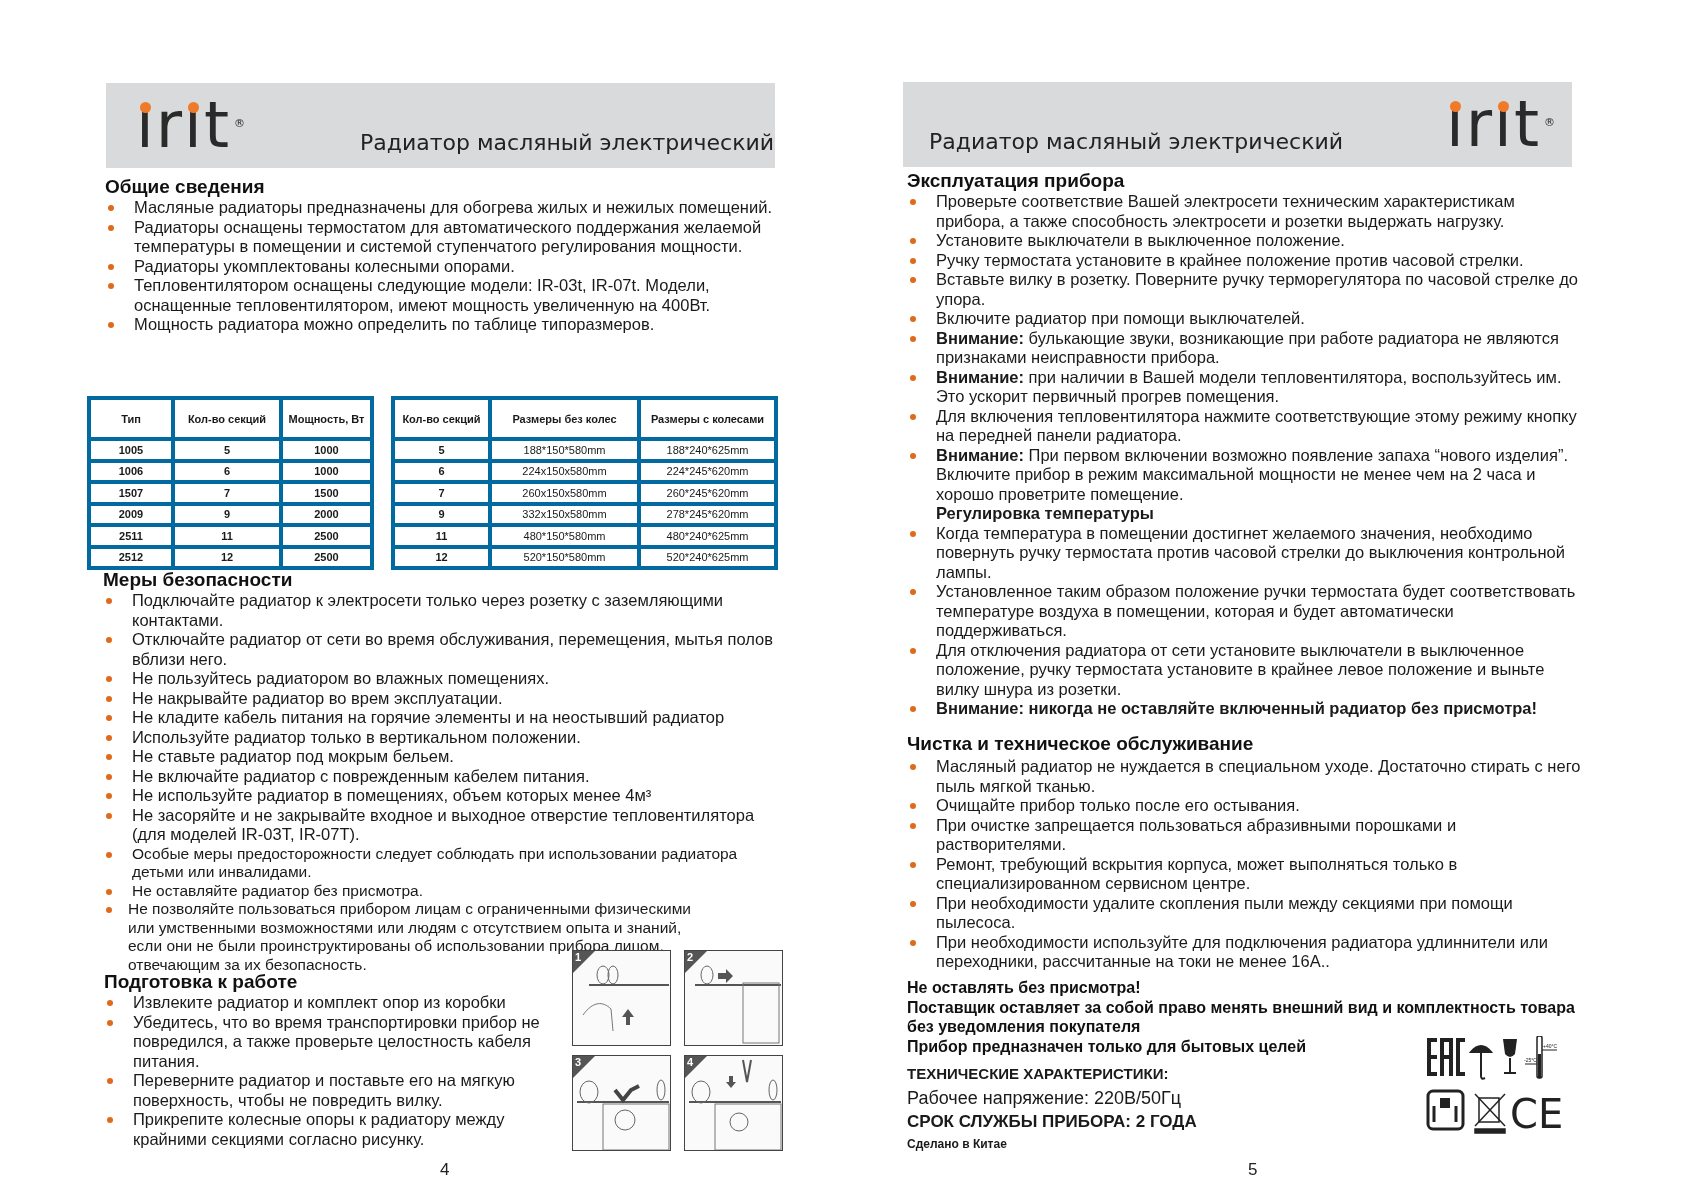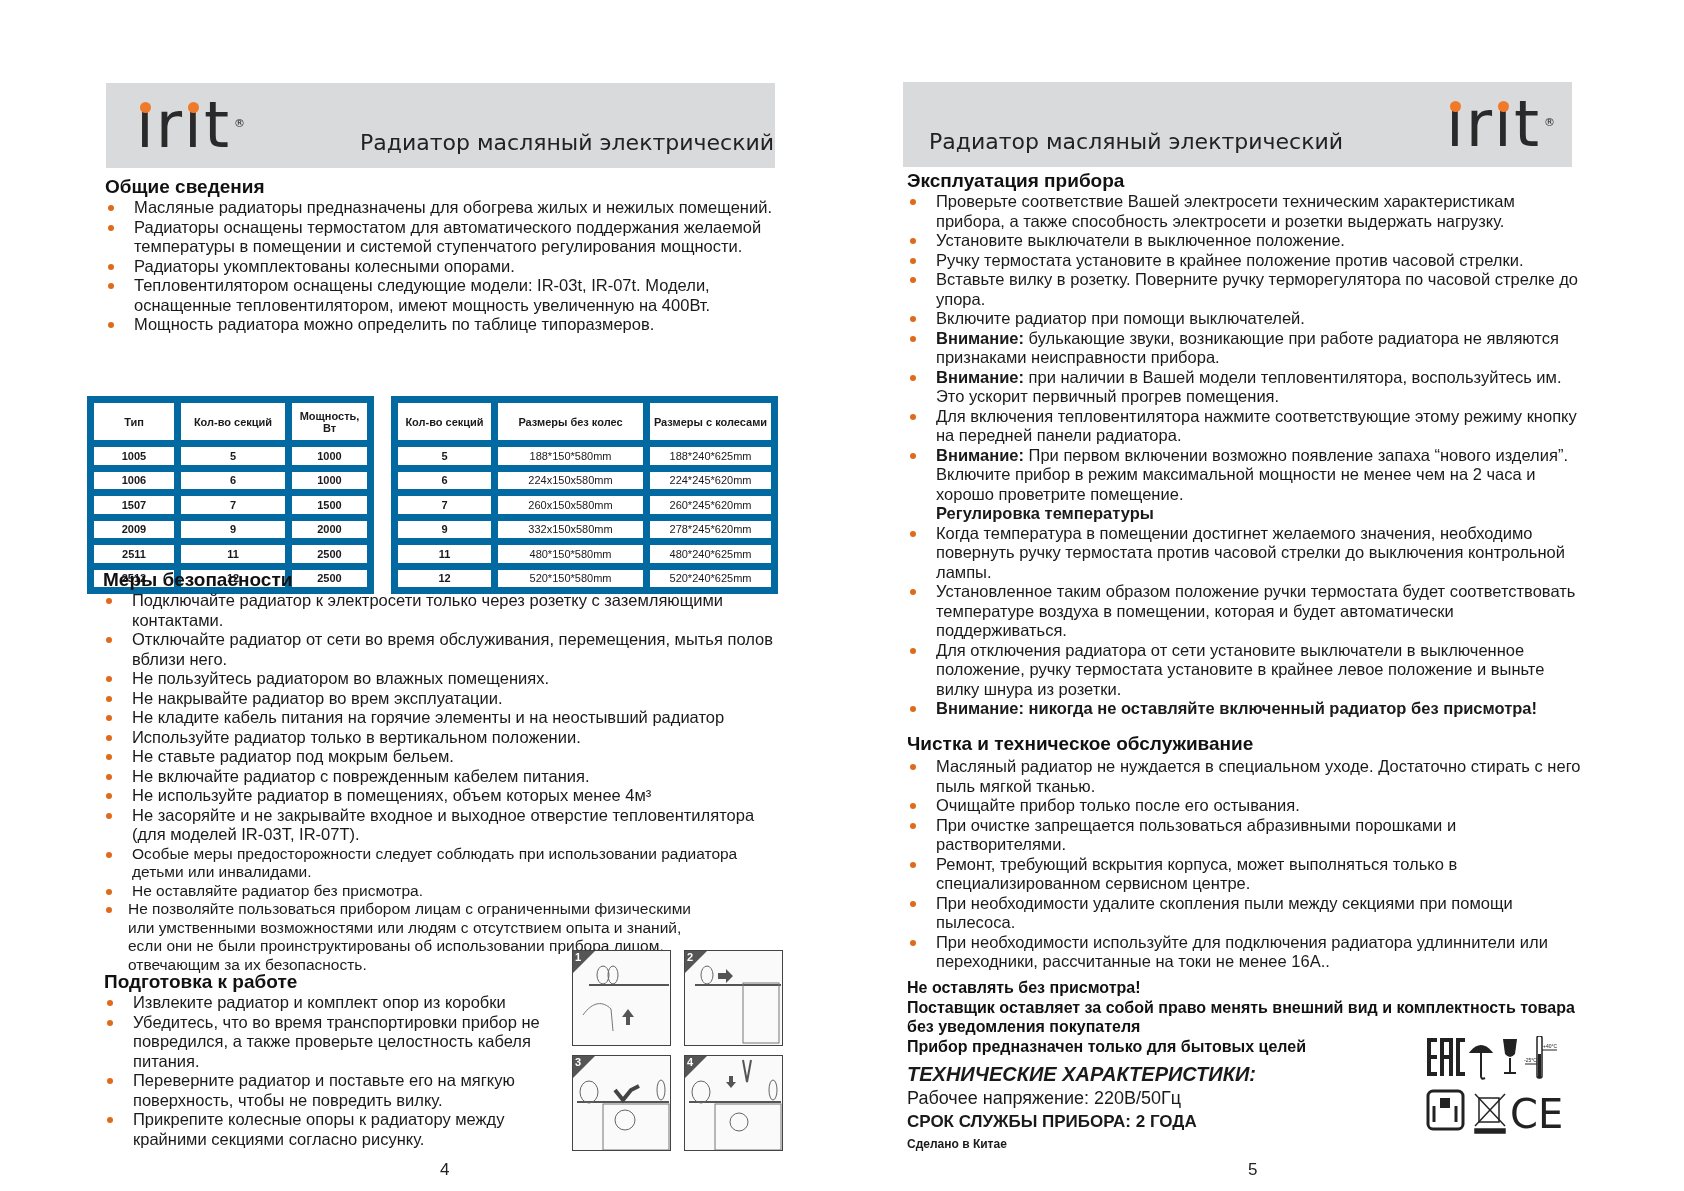--- a/index.html
+++ b/index.html
@@ -14,24 +14,24 @@
   .section { position:absolute; }
   h2 { margin:0; font-size:19px; font-weight:bold; line-height:22px; color:#111; }
   ul { list-style:none; margin:0; padding:0; }
   li { position:relative; padding-left:29px; font-size:16.5px; line-height:19.5px; color:#1a1a1a; }
   li::before { content:""; position:absolute; left:3px; top:7px; width:6px; height:6px; border-radius:50%; background:#e06a1a; }
   li.small { font-size:15.5px; line-height:18.5px; }
   li.nobullet::before { display:none; }
   li b { font-weight:bold; }
   .subhead { font-weight:bold; }
   table { position:absolute; border-collapse:collapse; font-size:11px; }
-  td, th { border:7px solid #0369a1; text-align:center; padding:0; height:17.5px; }
+  td, th { border:4px solid #0369a1; text-align:center; padding:0; height:17.5px; }
   th { font-weight:bold; height:37px; font-size:11px; }
   td.b { font-weight:bold; }
-  tr.thick td { border-top:6px solid #701a75; }
+  tr.thick td { border-top:2px solid #701a75; }
   .figs { position:absolute; left:572px; top:950px; width:210px; height:200px; }
   .fig { position:absolute; width:97px; height:94px; border:1px solid #444; background:#fafafa; overflow:hidden; }
   .fig .num { position:absolute; left:0; top:0; width:0; height:0; border-top:22px solid #555; border-right:22px solid transparent; }
   .fig .numtxt { position:absolute; left:2px; top:0; color:#fff; font-size:11px; font-weight:bold; }
   .pnum { position:absolute; font-size:17px; color:#222; }
   .notes { position:absolute; left:907px; top:978px; font-size:16px; font-weight:bold; line-height:19.5px; color:#111; }
   .tech { position:absolute; left:907px; }
   .marks { position:absolute; left:1425px; top:1036px; width:150px; height:100px; }
 </style>
 </head>
@@ -250,21 +250,21 @@
   </ul>
 </div>
 
 <div class="notes" style="width:670px;">
   <div>Не оставлять без присмотра!</div>
   <div>Поставщик оставляет за собой право менять внешний вид и комплектность товара без уведомления покупателя</div>
   <div>Прибор предназначен только для бытовых целей</div>
 </div>
 
 <div class="tech" style="top:1063px;">
-  <div style="font-size:20px; font-weight:bold; line-height:22px;font-style:italic;">ТЕХНИЧЕСКИЕ ХАРАКТЕРИСТИКИ:</div>
+  <div style="font-size:15px; font-weight:bold; line-height:22px;">ТЕХНИЧЕСКИЕ ХАРАКТЕРИСТИКИ:</div>
   <div style="font-size:18px; line-height:26px;"><span>Рабочее напряжение: </span><span>220В/50Гц</span></div>
   <div style="font-size:17px; font-weight:bold; line-height:22px;">СРОК СЛУЖБЫ ПРИБОРА: 2 ГОДА</div>
   <div style="font-size:12px; font-weight:bold; line-height:22px;">Сделано в Китае</div>
 </div>
 
 <div class="marks">
   <svg width="150" height="100" viewBox="0 0 150 100">
     <g>
       <rect x="2" y="2" width="4" height="38" fill="#222"></rect>
         <rect x="2" y="2" width="10" height="4" fill="#222"></rect>

